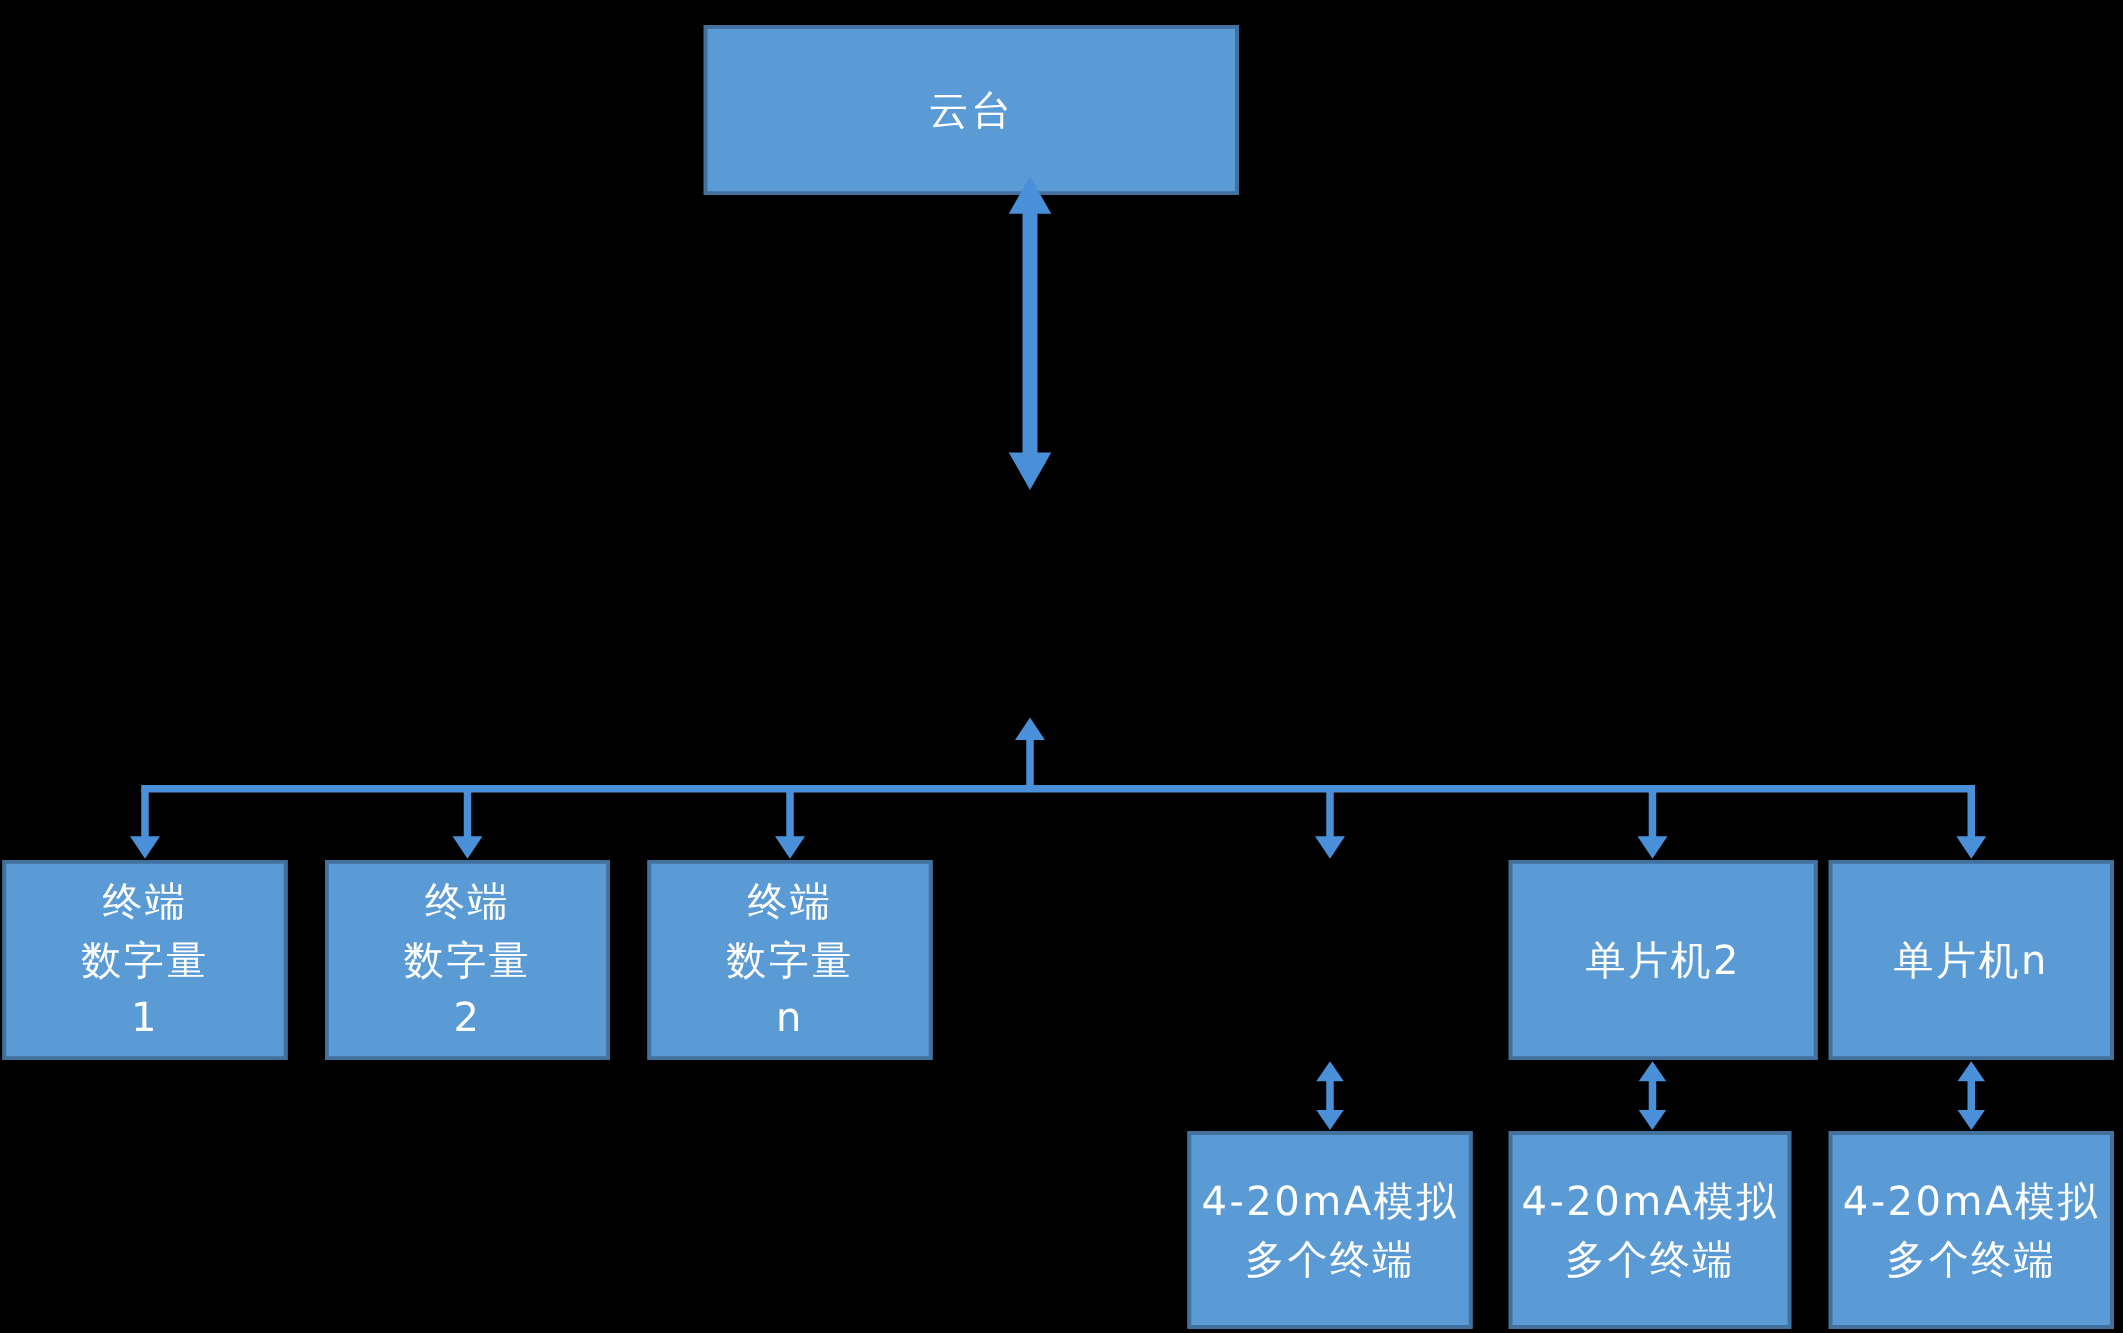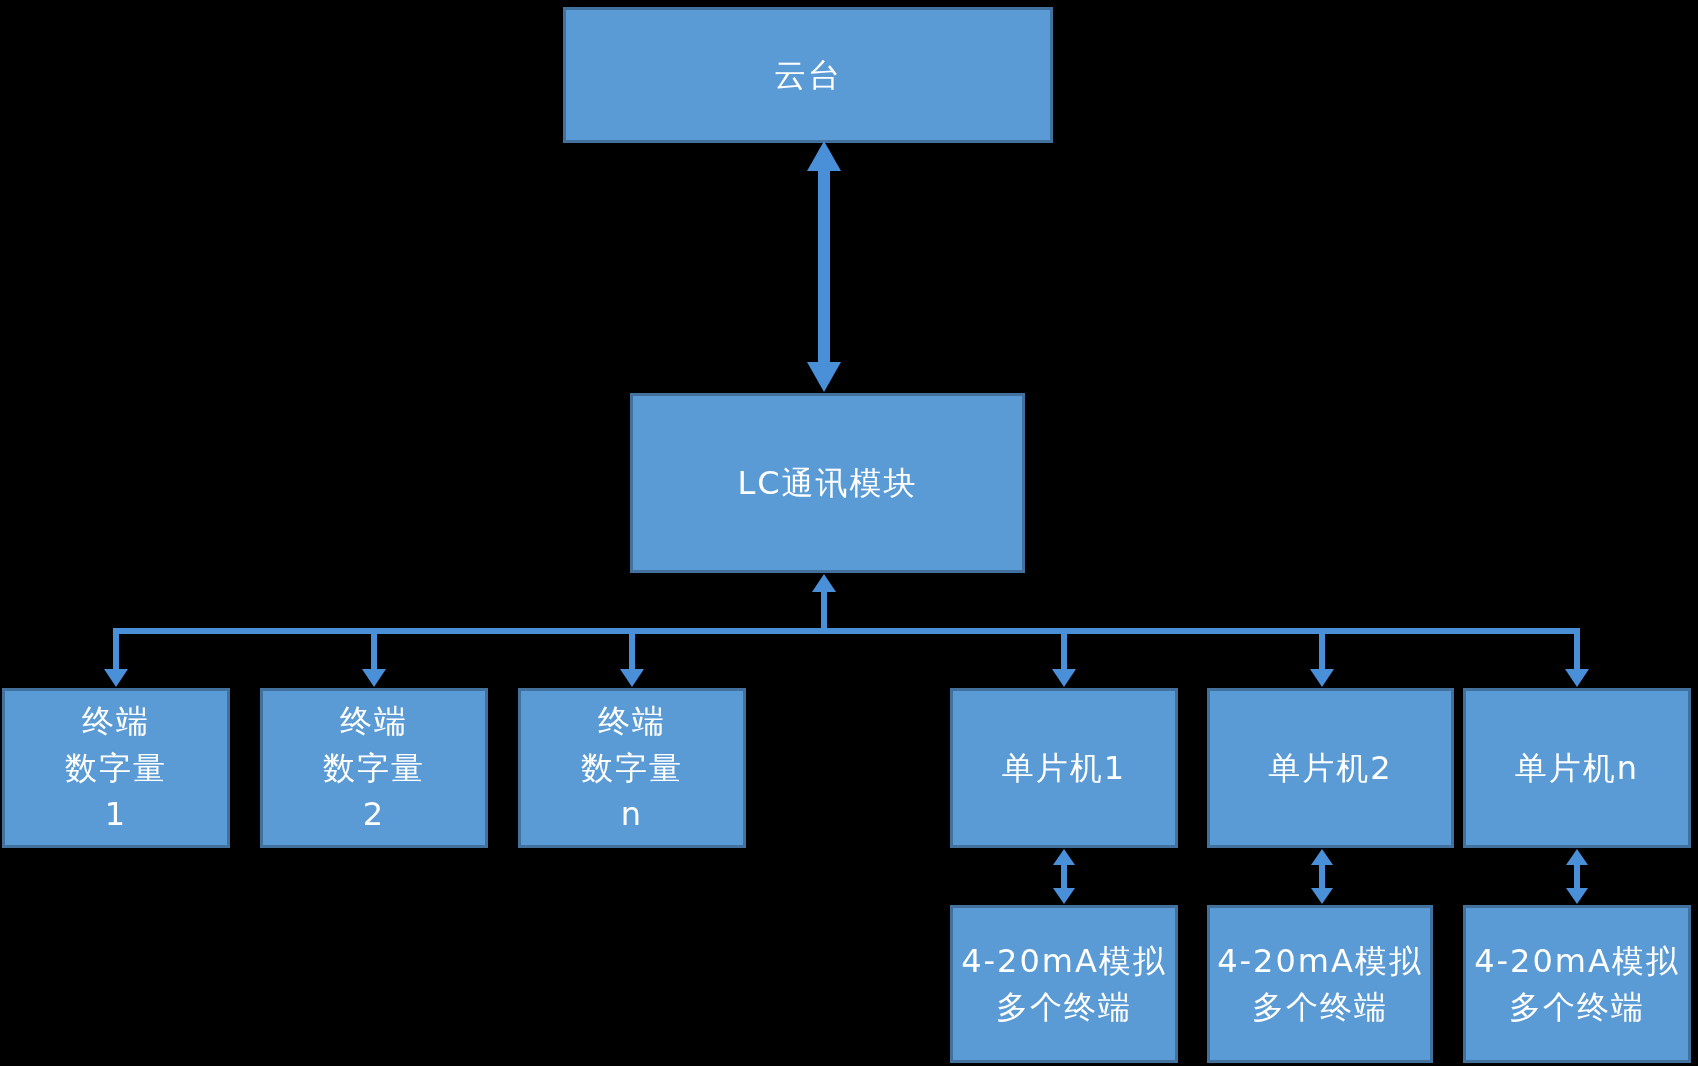--- a/index.html
+++ b/index.html
@@ -67,31 +67,28 @@
     border-left: 11px solid transparent;
     border-right: 11px solid transparent;
     border-top: 16px solid var(--conn);
   }
 </style>
 </head>
 <body>
 
 <div class="canvas">
 
-  <div class="node" style="left:563px; top:7px; width:490px; height:136px;">
+  <div class="node" style="left:563px; top:20px; width:428px; height:136px;">
     <span class="node-label">云台</span>
   </div>
 
   <div class="tri tri-up-big" style="left:807px; top:141px;"></div>
   <div class="shaft-v" style="left:818px; top:168px; width:12px; height:197px;"></div>
   <div class="tri tri-down-big" style="left:807px; top:362px;"></div>
 
-  <div class="node" style="left:630px; top:393px; width:395px; height:180px;">
-    <span class="node-label">LC通讯模块</span>
-  </div>
 
   <div class="tri tri-up" style="left:812px; top:574px;"></div>
   <div class="shaft-v" style="left:821px; top:590px; width:6px; height:42px;"></div>
 
   <div class="busline" style="left:113px; top:628px; width:1467px; height:6px;"></div>
 
   <div class="shaft-v" style="left:113px;  top:631px; width:6px; height:40px;"></div>
   <div class="tri tri-down" style="left:104px; top:669px;"></div>
 
   <div class="shaft-v" style="left:371px;  top:631px; width:6px; height:40px;"></div>
@@ -118,23 +115,20 @@
     <span class="node-label">终端
 数字量
 2</span>
   </div>
   <div class="node" style="left:518px; top:688px; width:228px; height:160px;">
     <span class="node-label">终端
 数字量
 n</span>
   </div>
 
-  <div class="node" style="left:950px; top:688px; width:228px; height:160px;">
-    <span class="node-label">单片机1</span>
-  </div>
   <div class="node" style="left:1207px; top:688px; width:247px; height:160px;">
     <span class="node-label">单片机2</span>
   </div>
   <div class="node" style="left:1463px; top:688px; width:228px; height:160px;justify-content:center;">
     <span class="node-label">单片机n</span>
   </div>
 
   <div class="tri tri-up-sm" style="left:1053px; top:849px;"></div>
   <div class="shaft-v" style="left:1061px; top:863px; width:6px; height:28px;"></div>
   <div class="tri tri-down-sm" style="left:1053px; top:888px;"></div>

